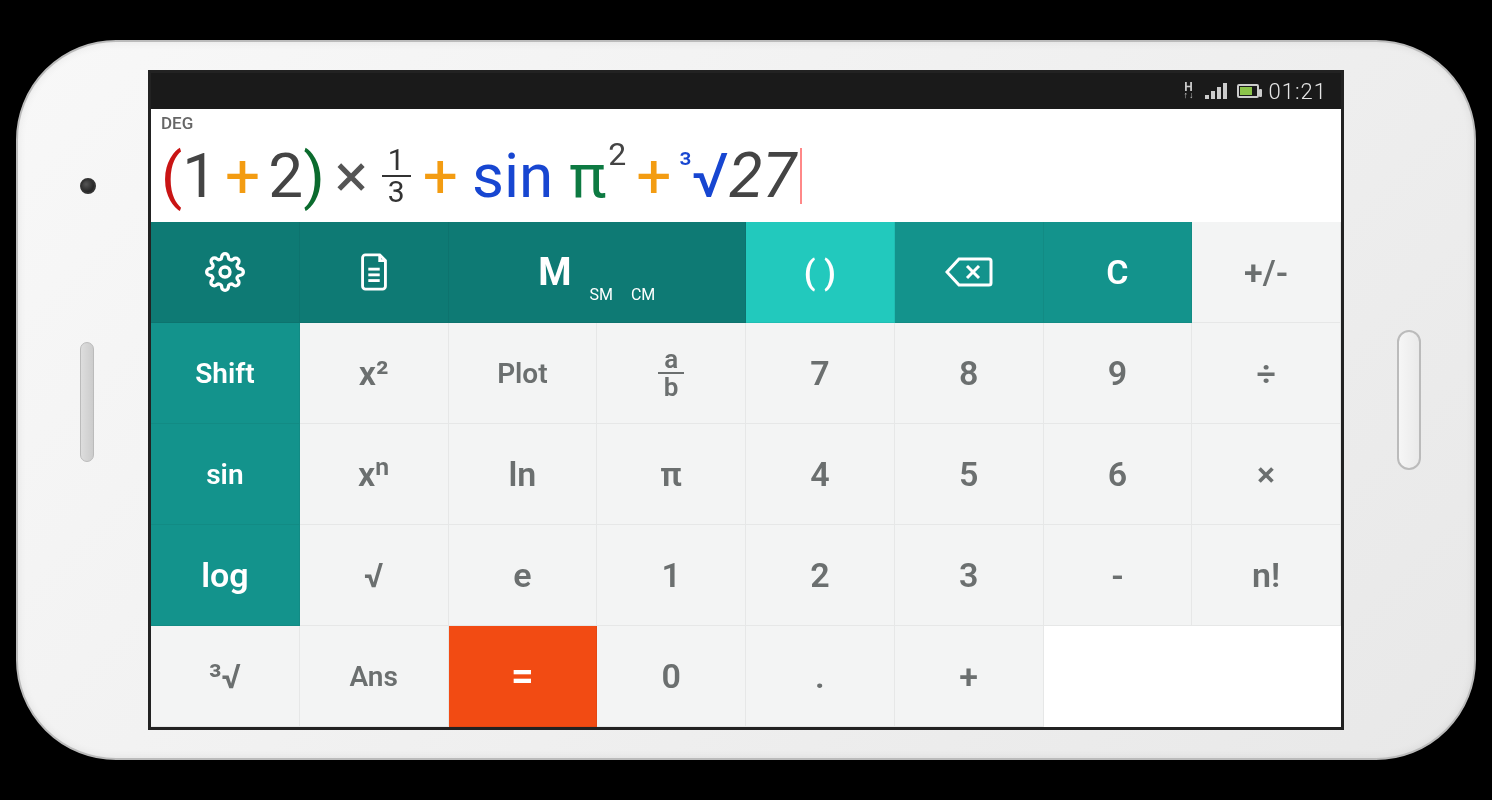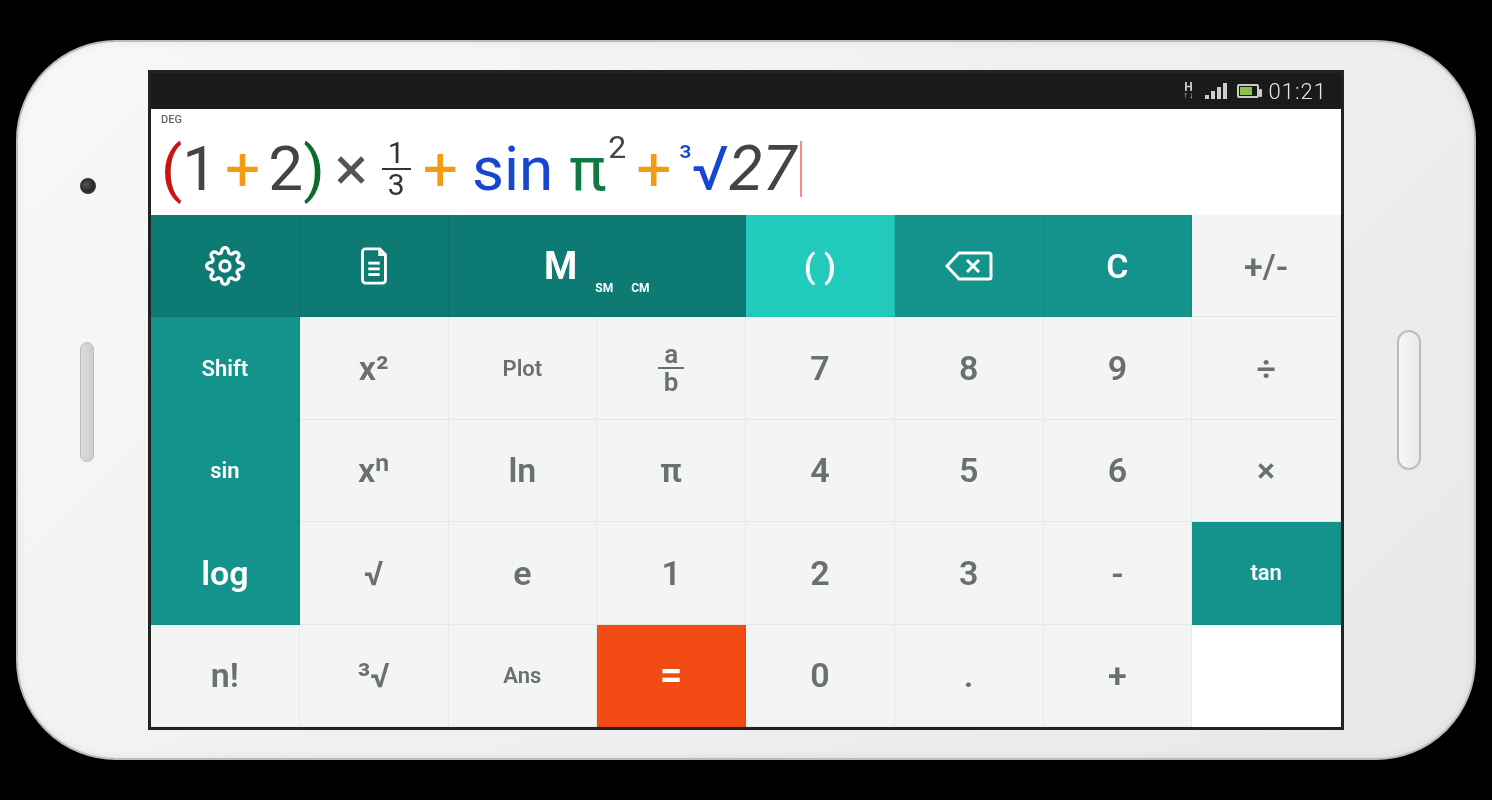--- a/index.html
+++ b/index.html
@@ -92,21 +92,21 @@
   .signal span:nth-child(2){height:8px}
   .signal span:nth-child(3){height:12px}
   .signal span:nth-child(4){height:16px}
   .net-h { font-size:12px; font-weight:700; color:#ccc; display:flex; flex-direction:column; align-items:center; line-height:8px;}
   .display-area {
     background: #fff;
     padding: 4px 10px 0 10px;
     position: relative;
   }
   .deg-label {
-    font-size: 11px; color: #666; font-weight:500;
+    font-size: 17px; color: #666; font-weight:500;
   }
   .expression {
     font-size: 62px;
     padding: 6px 0 10px 0;
     white-space: nowrap;
     display: flex; align-items: center;
     font-weight: 400;
     color: #444;
   }
   .expression .paren-open { color:#c91414; }
@@ -130,29 +130,29 @@
     grid-template-rows: repeat(5, 1fr);
   }
   .key {
     display:flex; align-items:center; justify-content:center;
     font-size:34px; font-weight:600;
     border-right:1px solid rgba(0,0,0,.05);
     border-bottom:1px solid rgba(0,0,0,.05);
     cursor:pointer;
     user-select:none;
   }
-  .key.small { font-size:22px; }
+  .key.small { font-size:28px; }
   .key.gray { background:#f3f4f4; color:#6b6f6f; }
   .key.teal-dark { background:#0e7a74; color:#fff; }
   .key.teal-mid { background:#13938c; color:#fff; }
   .key.teal-light { background:#22c9bd; color:#fff; }
   .key.orange { background:#f24b13; color:#fff; font-size:40px;}
   .m-cell { display:flex; align-items:center; justify-content:center; gap:18px;}
   .m-cell .m-big{font-size:38px;font-weight:700;}
-  .m-cell .m-sm{font-size:12px;font-weight:700;margin-top:44px;}
+  .m-cell .m-sm{font-size:16px;font-weight:400;margin-top:44px;}
   .backspace-icon { display:inline-block; }
   .gear-icon svg, .doc-icon svg, .backspace-icon svg { display:block; }
   .frac-key { display:flex; flex-direction:column; align-items:center; font-size:26px; line-height:1;}
   .frac-key .a{border-bottom:2px solid #6b6f6f; padding:0 6px;}
   .frac-key .b{padding:0 6px;}
 </style>
 </head>
 <body>
 
 <div class="phone-frame">
@@ -271,21 +271,20 @@
       <div class="key gray">×</div>
 
       <div class="key teal-mid">log</div>
       <div class="key gray">√</div>
       <div class="key gray">e</div>
       <div class="key gray">1</div>
       <div class="key gray">2</div>
       <div class="key gray">3</div>
       <div class="key gray">-</div>
 
-      <div class="key teal-mid small">tan</div>
       <div class="key gray">n!</div>
       <div class="key gray">³√</div>
       <div class="key gray small">Ans</div>
       <div class="key orange">=</div>
       <div class="key gray">0</div>
       <div class="key gray">.</div>
       <div class="key gray">+</div>
     </div>
 
   </div>

